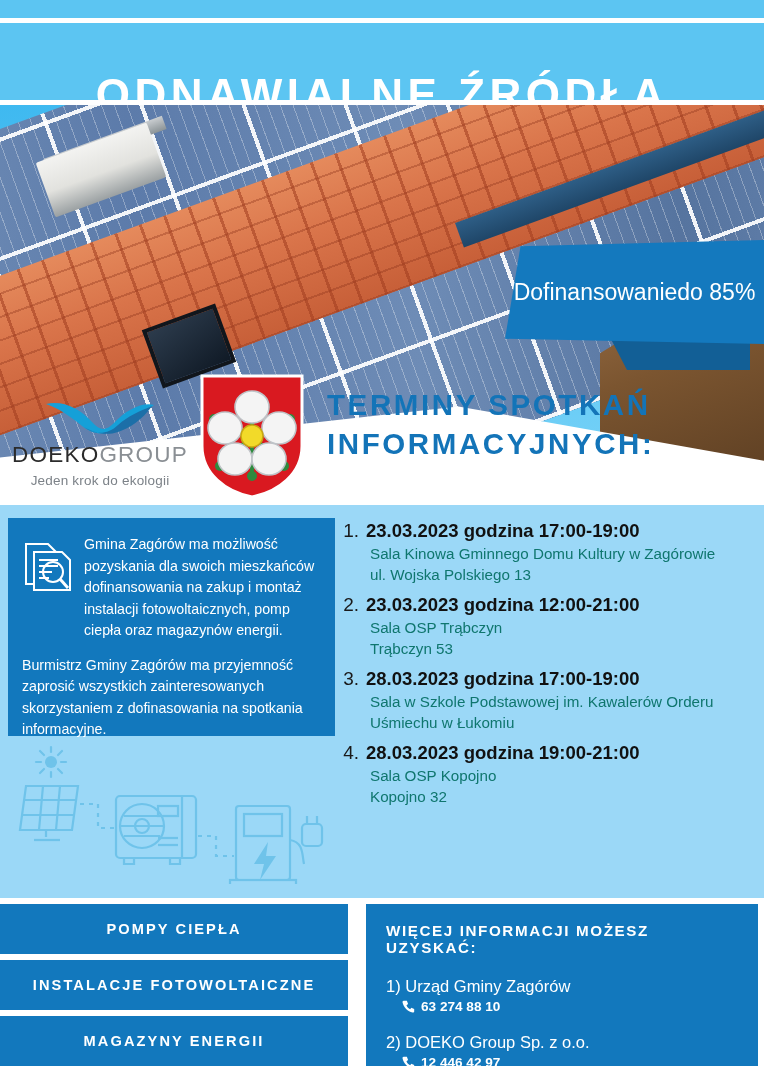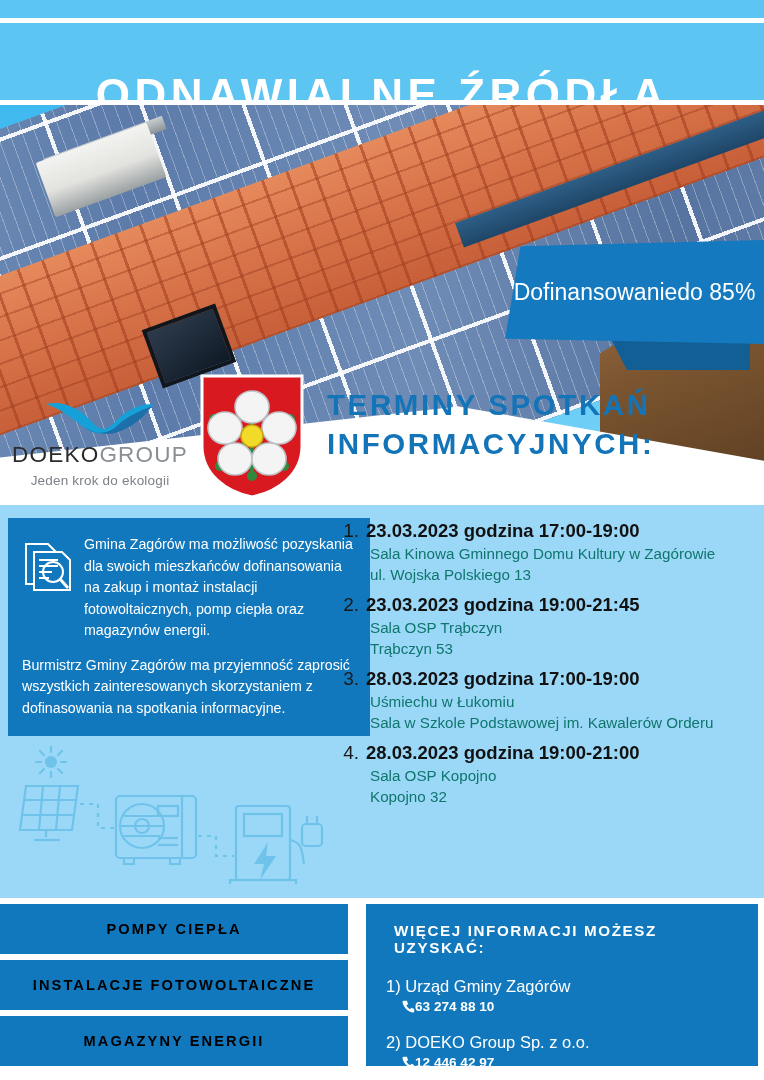--- a/index.html
+++ b/index.html
@@ -132,21 +132,21 @@
   .crest { position:absolute; left:200px; top:374px; width:104px; height:125px; }
 
   .terminy {
     position:absolute; left:327px; top:385px; width:437px;
     color:#1374B8; font-weight:bold; font-size:29.5px; line-height:39px;
     letter-spacing:2.6px;
   }
 
   
   .info-box {
-    position:absolute; left:8px; top:518px; width:362px; height:218px;
+    position:absolute; left:8px; top:518px; width:327px; height:218px;
     background:#1278BD; color:#ffffff; padding:16px 16px 10px 14px;
   }
   .info-top { display:flex; gap:12px; align-items:flex-start; }
   .doc-icon { flex:0 0 auto; margin-top:6px; }
   .info-p1 { font-size:14.2px; line-height:21.5px; }
   .info-p2 { font-size:14.2px; line-height:21.5px; margin-top:13px; }
 
   
   .eco-icons { position:absolute; left:6px; top:744px; width:330px; height:140px; }
 
@@ -154,33 +154,33 @@
   .meetings { position:absolute; left:340px; top:518px; width:424px; }
   .meeting { display:flex; margin-bottom:7px; }
   .m-num { width:26px; flex:0 0 26px; font-size:19px; color:#1a1a1a; text-align:right; padding-right:7px; line-height:25px; }
   .m-body { flex:1; }
   .m-title { font-size:18.5px; font-weight:bold; color:#111111; line-height:25px; }
   .m-line { font-size:15.2px; color:#0f766e; line-height:21px; padding-left:4px; }
 
   
   .bottom { position:absolute; left:0; top:898px; width:764px; height:182px; background:#ffffff; }
   .svc { position:absolute; left:0; width:348px; height:50px; background:#1278BD;
-         color:#000000; font-weight:bold; font-size:14.6px; letter-spacing:2.1px;
+         color:#ffffff; font-weight:bold; font-size:14.6px; letter-spacing:2.1px;
          display:flex; align-items:center; justify-content:center; }
   .svc.s1 { top:6px; }
   .svc.s2 { top:62px; }
   .svc.s3 { top:118px;text-align:center; }
 
   .contact {
     position:absolute; left:366px; top:6px; width:392px; height:162px;
     background:#1278BD; color:#ffffff; padding:18px 20px;
   }
-  .contact h3 { font-size:15.2px; font-weight:bold; letter-spacing:1.6px; margin-bottom:19px;margin-left:8px; }
+  .contact h3 { font-size:15.2px; font-weight:bold; letter-spacing:1.6px; margin-bottom:19px; }
   .c-org { font-size:16.5px; line-height:22px; }
-  .c-phone { font-size:13.6px; font-weight:bold; margin:2px 0 0 16px; display:flex; align-items:center; }
+  .c-phone { font-size:13.6px; font-weight:bold; margin:2px 0 0 16px; display:flex; align-items:center; gap:6px; }
   .c-gap { height:17px; }
 </style>
 </head>
 <body>
 
 <div class="poster">
 
   <div class="top-band">
     <div class="top-rule"></div>
     <div class="main-title">ODNAWIALNE ŹRÓDŁA ENERGII</div>
@@ -329,31 +329,31 @@
       <div class="m-num">1.</div>
       <div class="m-body">
         <div class="m-title">23.03.2023 godzina 17:00-19:00</div>
         <div class="m-line">Sala Kinowa Gminnego Domu Kultury w Zagórowie</div>
         <div class="m-line">ul. Wojska Polskiego 13</div>
       </div>
     </div>
     <div class="meeting">
       <div class="m-num">2.</div>
       <div class="m-body">
-        <div class="m-title">23.03.2023 godzina 19:00-21:45</div>
+        <div class="m-title">23.03.2023 godzina 12:00-21:00</div>
         <div class="m-line">Sala OSP Trąbczyn</div>
         <div class="m-line">Trąbczyn 53</div>
       </div>
     </div>
     <div class="meeting">
       <div class="m-num">3.</div>
       <div class="m-body">
         <div class="m-title">28.03.2023 godzina 17:00-19:00</div>
+        <div class="m-line">Sala w Szkole Podstawowej im. Kawalerów Orderu</div>
         <div class="m-line">Uśmiechu w Łukomiu</div>
-        <div class="m-line">Sala w Szkole Podstawowej im. Kawalerów Orderu</div>
       </div>
     </div>
     <div class="meeting">
       <div class="m-num">4.</div>
       <div class="m-body">
         <div class="m-title">28.03.2023 godzina 19:00-21:00</div>
         <div class="m-line">Sala OSP Kopojno</div>
         <div class="m-line">Kopojno 32</div>
       </div>
     </div>

